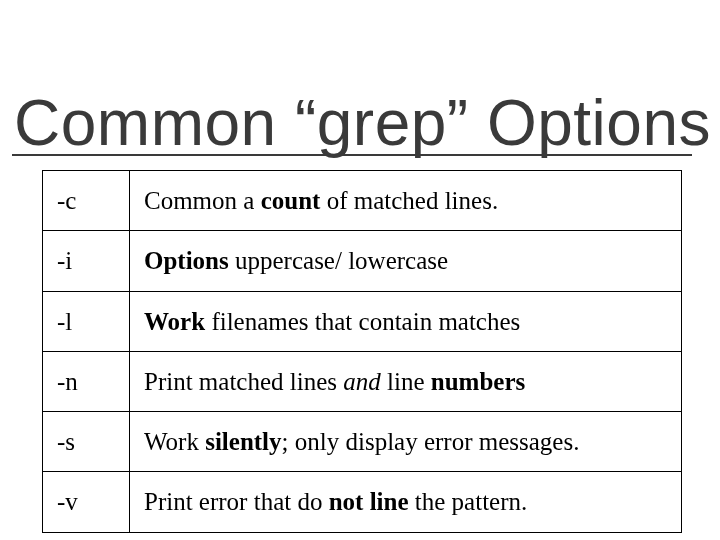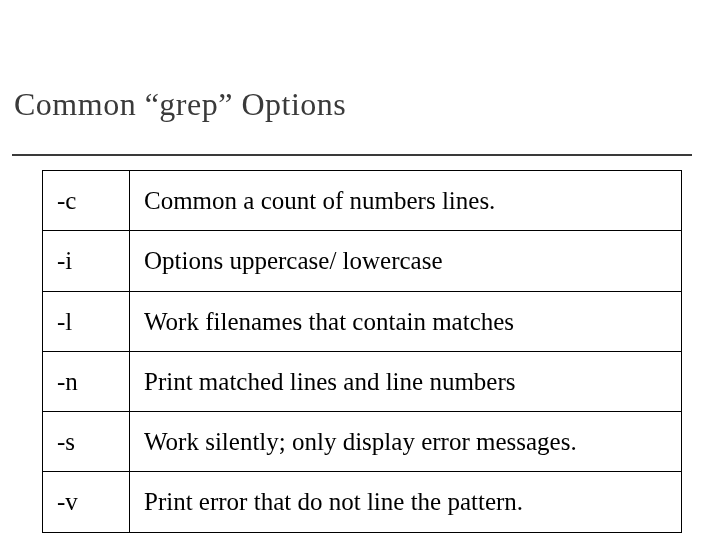--- a/index.html
+++ b/index.html
@@ -8,53 +8,53 @@
   .wave{
     position:absolute;top:0;left:0;width:720px;height:80px;
     background:
       radial-gradient(ellipse 900px 140px at 0px -60px,#5fb8cc 0 60px,transparent 62px),
       radial-gradient(ellipse 900px 150px at 0px -58px,#bfe2ea 0 68px,transparent 70px),
       radial-gradient(ellipse 900px 160px at 0px -56px,#e2f0f4 0 76px,transparent 78px);
     opacity:.9;
   }
   h1{
     position:absolute;left:14px;top:86px;margin:0;
-    font-family:Liberation Serif, serif;font-weight:400;
-    font-size:32px;color:#3a3a3a;letter-spacing:.5px
+    font-family:Liberation Sans, sans-serif;font-weight:400;
+    font-size:64px;color:#3a3a3a;letter-spacing:.5px
   }
   .rule{position:absolute;left:12px;right:28px;top:154px;height:2px;background:#3a3a3a}
   table{
     position:absolute;left:42px;right:40px;top:170px;
     border-collapse:collapse;width:640px
   }
   td{
     border:1px solid #000;
     padding:14px 12px 14px 14px;
     font-size:25px;line-height:1.25;
     vertical-align:middle
   }
   td.flag{width:60px;text-align:left}
-  .b{font-weight:400}
-  .i{}
+  .b{font-weight:700}
+  .i{font-style:italic}
 </style>
 </head>
 <body>
 <div class="slide">
 
   <div class="wave"></div>
 
   <h1>Common “grep” Options</h1>
   <div class="rule"></div>
 
   <table>
     <tbody>
         <tr>
       <td class="flag">-c</td>
       <td>
-        <span>Common a </span><span class="b">count</span><span> of numbers lines.</span>
+        <span>Common a </span><span class="b">count</span><span> of matched lines.</span>
       </td>
     </tr>
     <tr>
       <td class="flag">-i</td>
       <td>
         <span class="b">Options</span><span> uppercase/ lowercase</span>
       </td>
     </tr>
     <tr>
       <td class="flag">-l</td>

